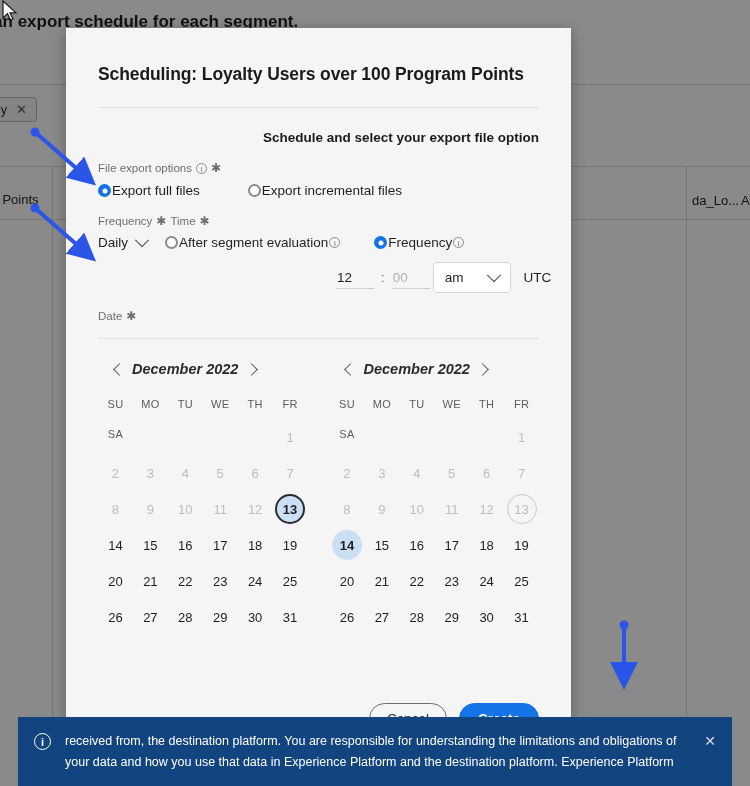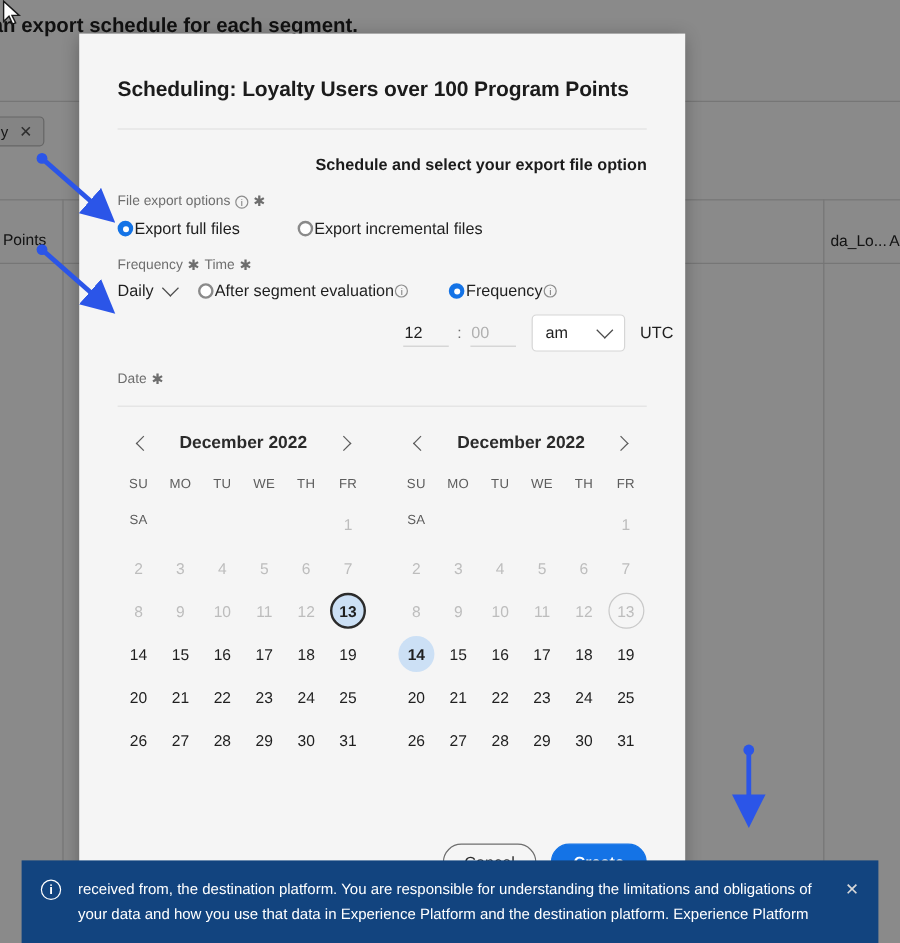--- a/index.html
+++ b/index.html
@@ -108,42 +108,42 @@
   }
   .time-num {
     width: 38px; font-size: 13.5px; color: #1f1f1f;
     border: none; border-bottom: 1px solid #cfcfcf;
     background: transparent; padding: 3px 1px; outline: none;
     font-family: inherit;
   }
   .time-num::placeholder { color: #b0b0b0; }
   .colon { margin: 0 7px 0 7px; font-size: 13px; color: #6e6e6e; }
   .ampm {
-    width: 114px; height: 31px; margin-left: 13px;
+    width: 114px; height: 31px; margin-left: 3px;
     background: #fff; border: 1px solid #d6d6d6; border-radius: 4px;
     display: flex; align-items: center; justify-content: space-between;
     padding: 0 11px; font-size: 13.5px; color: #1f1f1f; cursor: pointer; gap: 26px;
   }
   .tz { margin-left: 12px; font-size: 13.5px; color: #1f1f1f; }
 
   .date-value {
     margin: 9px 32px 0 32px;
     font-size: 13.5px; color: #1f1f1f;
   }
   .hr2 { height: 1px; background: #e2e2e2; margin: 16px 32px 0 32px; }
 
   
   .cal-wrap {
     margin: 10px 32px 0 32px;
     display: flex; gap: 22px;
   }
   .cal { width: 272px; }
   .cal-head {
-    display: flex; align-items: center; justify-content: space-between;
-    height: 40px; padding: 0 8px;
+    display: flex; align-items: center; 
+    height: 40px; padding: 0 8px; font-style: italic;
   }
   .cal-month { font-size: 14.5px; font-weight: bold; color: #2b2b2b; }
   .nav {
     width: 26px; height: 26px; display: flex; align-items: center;
     justify-content: center; cursor: pointer; color: #555;
   }
   .nav span { display: block; width: 9px; height: 9px; border-style: solid; border-color: #5a5a5a; }
   .nav.prev span { border-width: 0 0 1.8px 1.8px; transform: rotate(45deg); }
   .nav.next span { border-width: 1.8px 1.8px 0 0; transform: rotate(45deg); }
   .cal-grid { display: grid; grid-template-columns: repeat(6, 1fr); }

